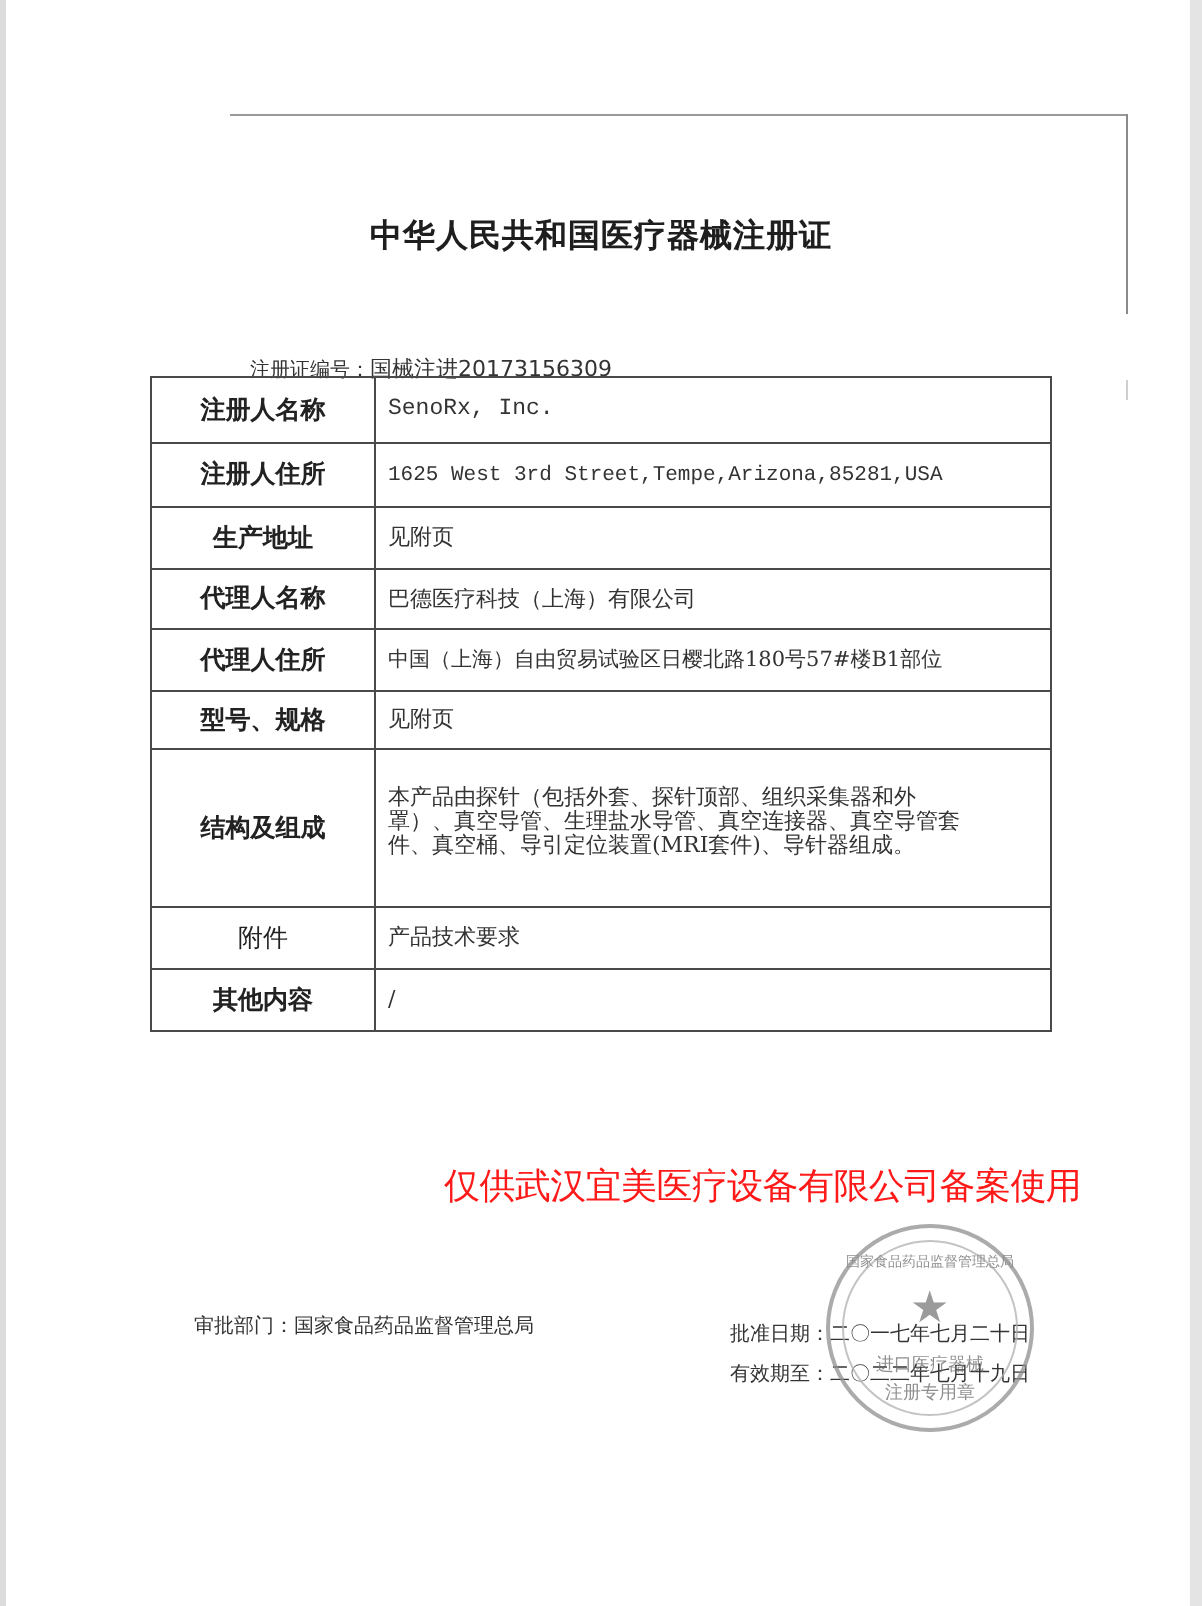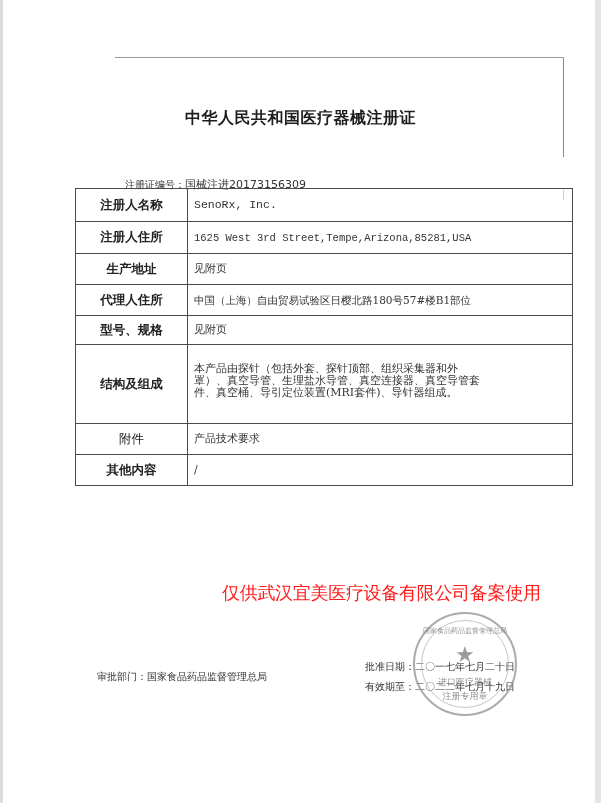--- a/index.html
+++ b/index.html
@@ -19,21 +19,21 @@
     position:absolute; left:0; width:601px; top:108px; text-align:center;
     font-family:"DejaVu Sans", sans-serif; font-weight:bold; font-size:16px; letter-spacing:0.5px; color:#1e1e1e;
   }
   .regno {
     position:absolute; left:125px; top:177px; font-size:10px; color:#333;
     font-family:"DejaVu Sans", sans-serif;
   }
   .regno .val { font-size:11px; }
 
   table.cert {
-    position:absolute; left:75px; top:188px; width:498px;
+    position:absolute; left:75px; top:188px; width:451px;
     border-collapse:collapse; table-layout:fixed;
   }
   table.cert td {
     border:1px solid #4a4a4a; padding:0; vertical-align:middle;
   }
   td.lbl {
     width:111px; text-align:center; font-family:"DejaVu Sans", sans-serif;
     font-weight:bold; font-size:12.5px; color:#222;
   }
   td.lbl.light { font-weight:normal; font-size:12.5px; }
@@ -41,21 +41,21 @@
     padding-left:6px !important; font-size:11px; color:#333; line-height:12px;
     font-family:"DejaVu Serif", serif;
   }
   td.val.mono { font-family:"Liberation Mono", "DejaVu Sans Mono", monospace; font-size:11.5px; }
   td.val .line { display:block; }
   .red-stamp {
     position:absolute; left:222px; top:581px; color:#ff1a1a;
     font-family:"DejaVu Sans", sans-serif; font-size:18px; white-space:nowrap; letter-spacing:-0.3px;
   }
   .footer-dept {
-    position:absolute; left:97px; top:670px; font-size:10px; color:#333;
+    position:absolute; left:97px; top:656px; font-size:10px; color:#333;
     font-family:Liberation Sans, sans-serif;
   }
   .footer-date {
     position:absolute; left:355px; font-size:10px; color:#333;
     font-family:"DejaVu Sans", sans-serif; white-space:nowrap;margin-left:10px;
   }
   .seal {
     position:absolute; left:413px; top:612px; width:104px; height:104px;
     border-radius:50%; border:2px solid #8f8f8f; box-sizing:border-box;
     opacity:0.75;
@@ -104,20 +104,26 @@
     <td class="val mono">
           <span class="line" style="font-size:10.5px;">1625 West 3rd Street,Tempe,Arizona,85281,USA</span>
         </td>
   </tr>
   <tr style="height:31px">
     <td class="lbl">生产地址</td>
     <td class="val">
           <span class="line">见附页</span>
         </td>
   </tr>
+  <tr style="height:30px">
+    <td class="lbl">代理人名称</td>
+    <td class="val">
+          <span class="line">巴德医疗科技（上海）有限公司</span>
+        </td>
+  </tr>
   <tr style="height:31px">
     <td class="lbl">代理人住所</td>
     <td class="val">
           <span class="line" style="font-size:10.5px;">中国（上海）自由贸易试验区日樱北路180号57#楼B1部位</span>
         </td>
   </tr>
   <tr style="height:29px">
     <td class="lbl">型号、规格</td>
     <td class="val">
           <span class="line">见附页</span>

